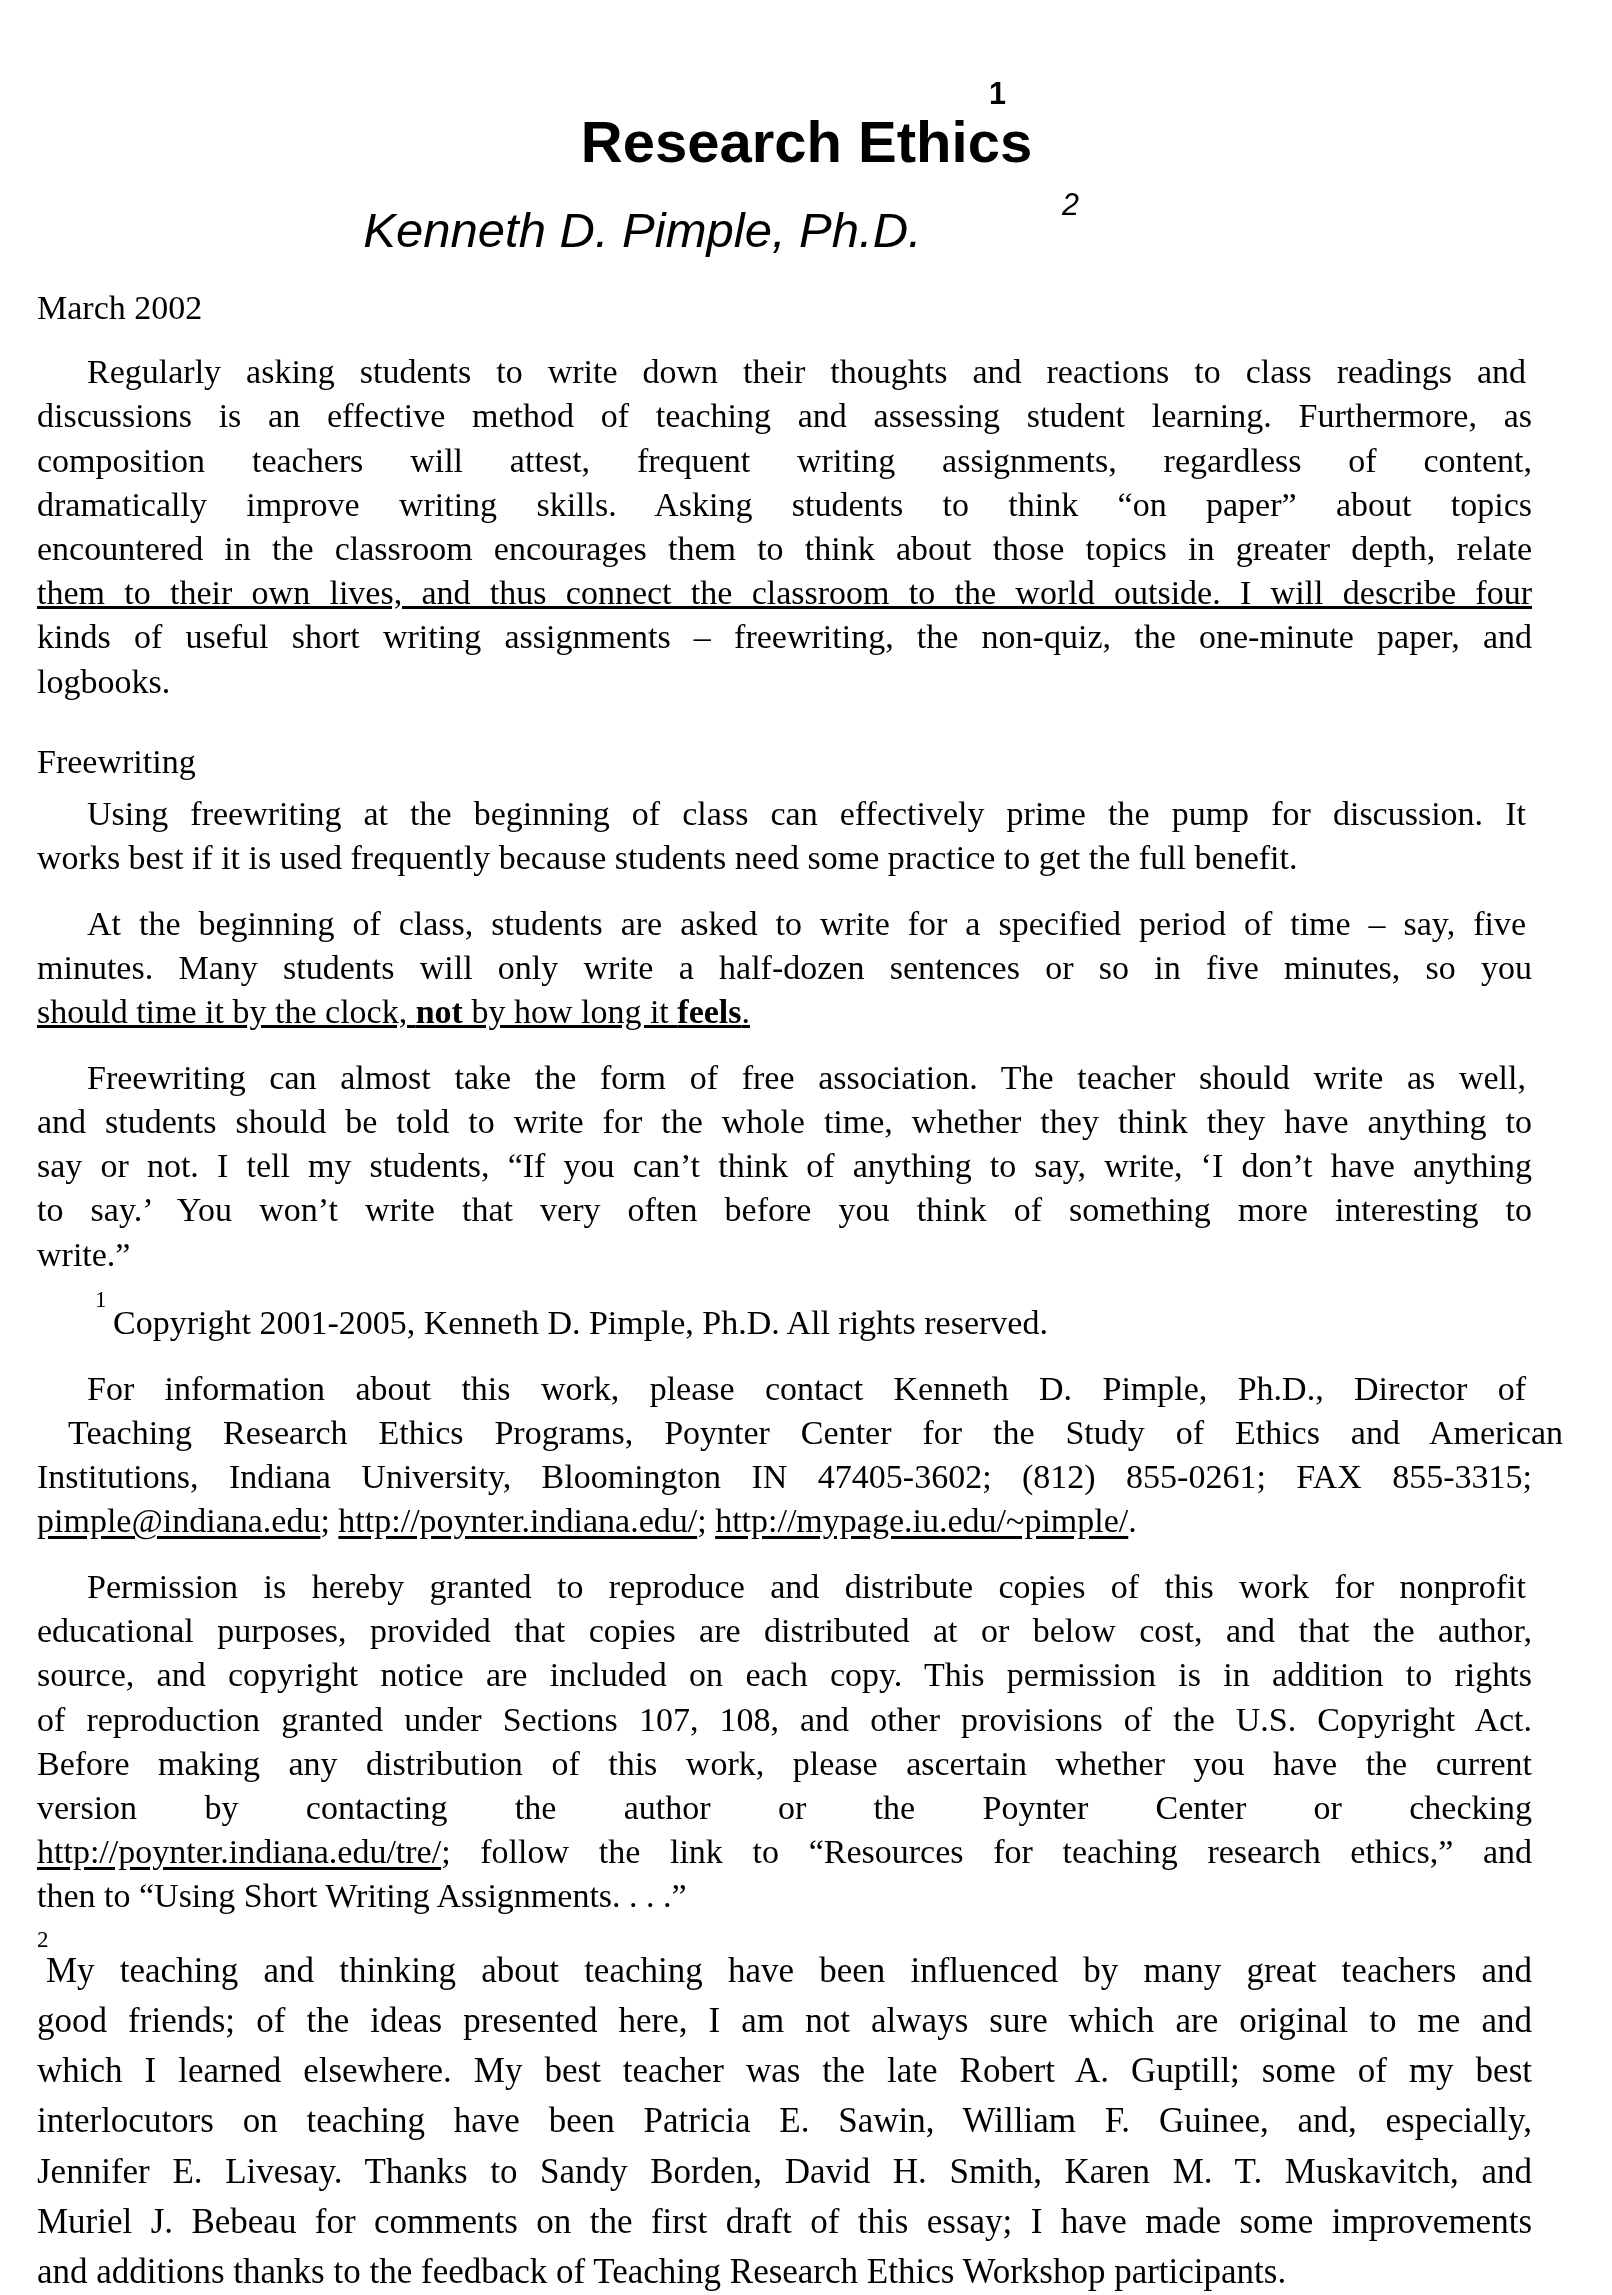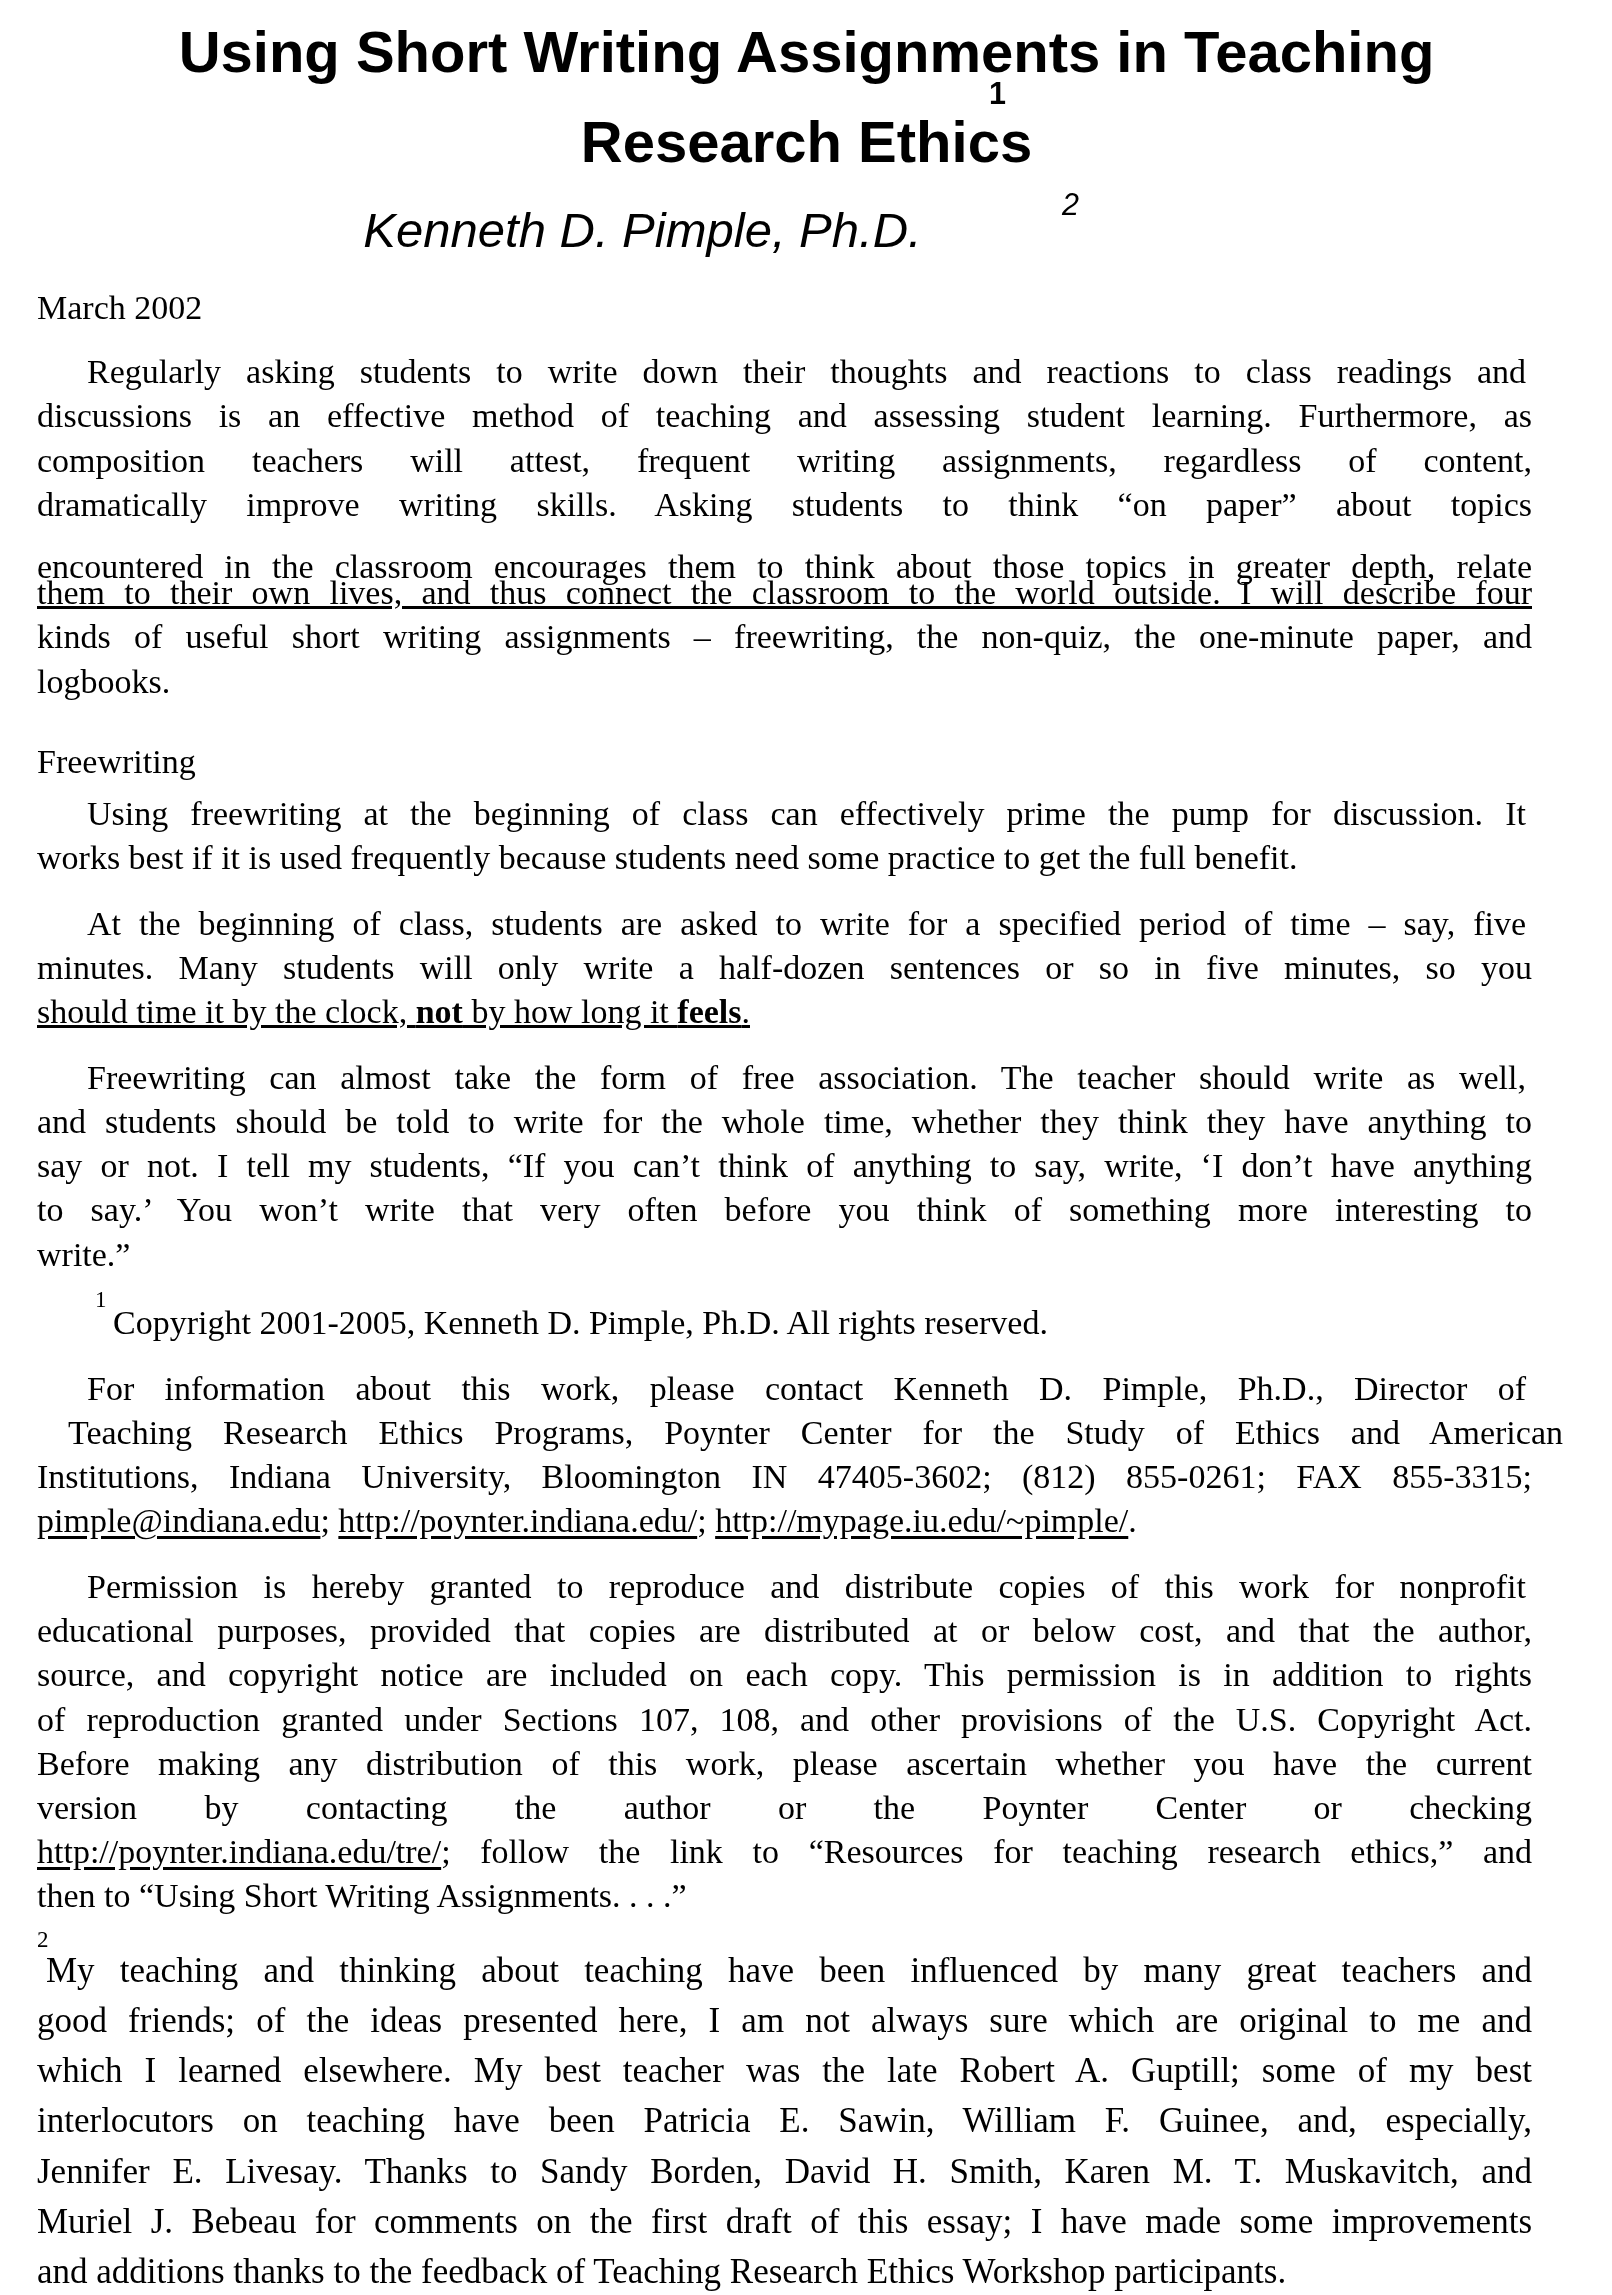--- a/index.html
+++ b/index.html
@@ -28,37 +28,36 @@
   .heading { position: absolute; left: 37px; font-family: "Liberation Serif", serif; font-size: 34px; line-height: 1; }
   .fnmark { position: absolute; font-family: "Liberation Serif", serif; font-size: 23px; line-height: 1; }
   .link { text-decoration: underline; text-underline-offset: 3.8px; color: #000; }
   b { font-weight: bold; }
 </style>
 </head>
 <body>
 
 <div class="page">
 
-  <div class="title t1">Using Short Writing Assignments in Teaching</div>
   <div class="title t2">
     <span>Research Ethics</span>
   </div>
   <span class="sup-title" style="left:989px; top:76px;">1</span>
 
   <div class="author">Kenneth D. Pimple, Ph.D.</div>
   <span class="sup-author" style="left:1062px; top:187px;">2</span>
 
   <div class="heading" style="top:291px;">March 2002</div>
 
   <div>
     <div class="line indent" style="top:355px;">Regularly asking students to write down their thoughts and reactions to class readings and</div>
     <div class="line" style="top:399px;">discussions is an effective method of teaching and assessing student learning. Furthermore, as</div>
     <div class="line" style="top:444px;">composition teachers will attest, frequent writing assignments, regardless of content,</div>
     <div class="line" style="top:488px;">dramatically improve writing skills. Asking students to think “on paper” about topics</div>
-    <div class="line" style="top:550px;">encountered in the classroom encourages them to think about those topics in greater depth, relate</div>
+    <div class="line" style="top:532px;">encountered in the classroom encourages them to think about those topics in greater depth, relate</div>
     <div class="line" style="top:576px;text-decoration:underline;">them to their own lives, and thus connect the classroom to the world outside. I will describe four</div>
     <div class="line" style="top:620px;">kinds of useful short writing assignments – freewriting, the non-quiz, the one-minute paper, and</div>
     <div class="line last" style="top:665px;">logbooks.</div>
   </div>
 
   <div class="heading" style="top:745px;">Freewriting</div>
 
   <div>
     <div class="line indent" style="top:797px;">Using freewriting at the beginning of class can effectively prime the pump for discussion. It</div>
     <div class="line last" style="top:841px;">works best if it is used frequently because students need some practice to get the full benefit.</div>

